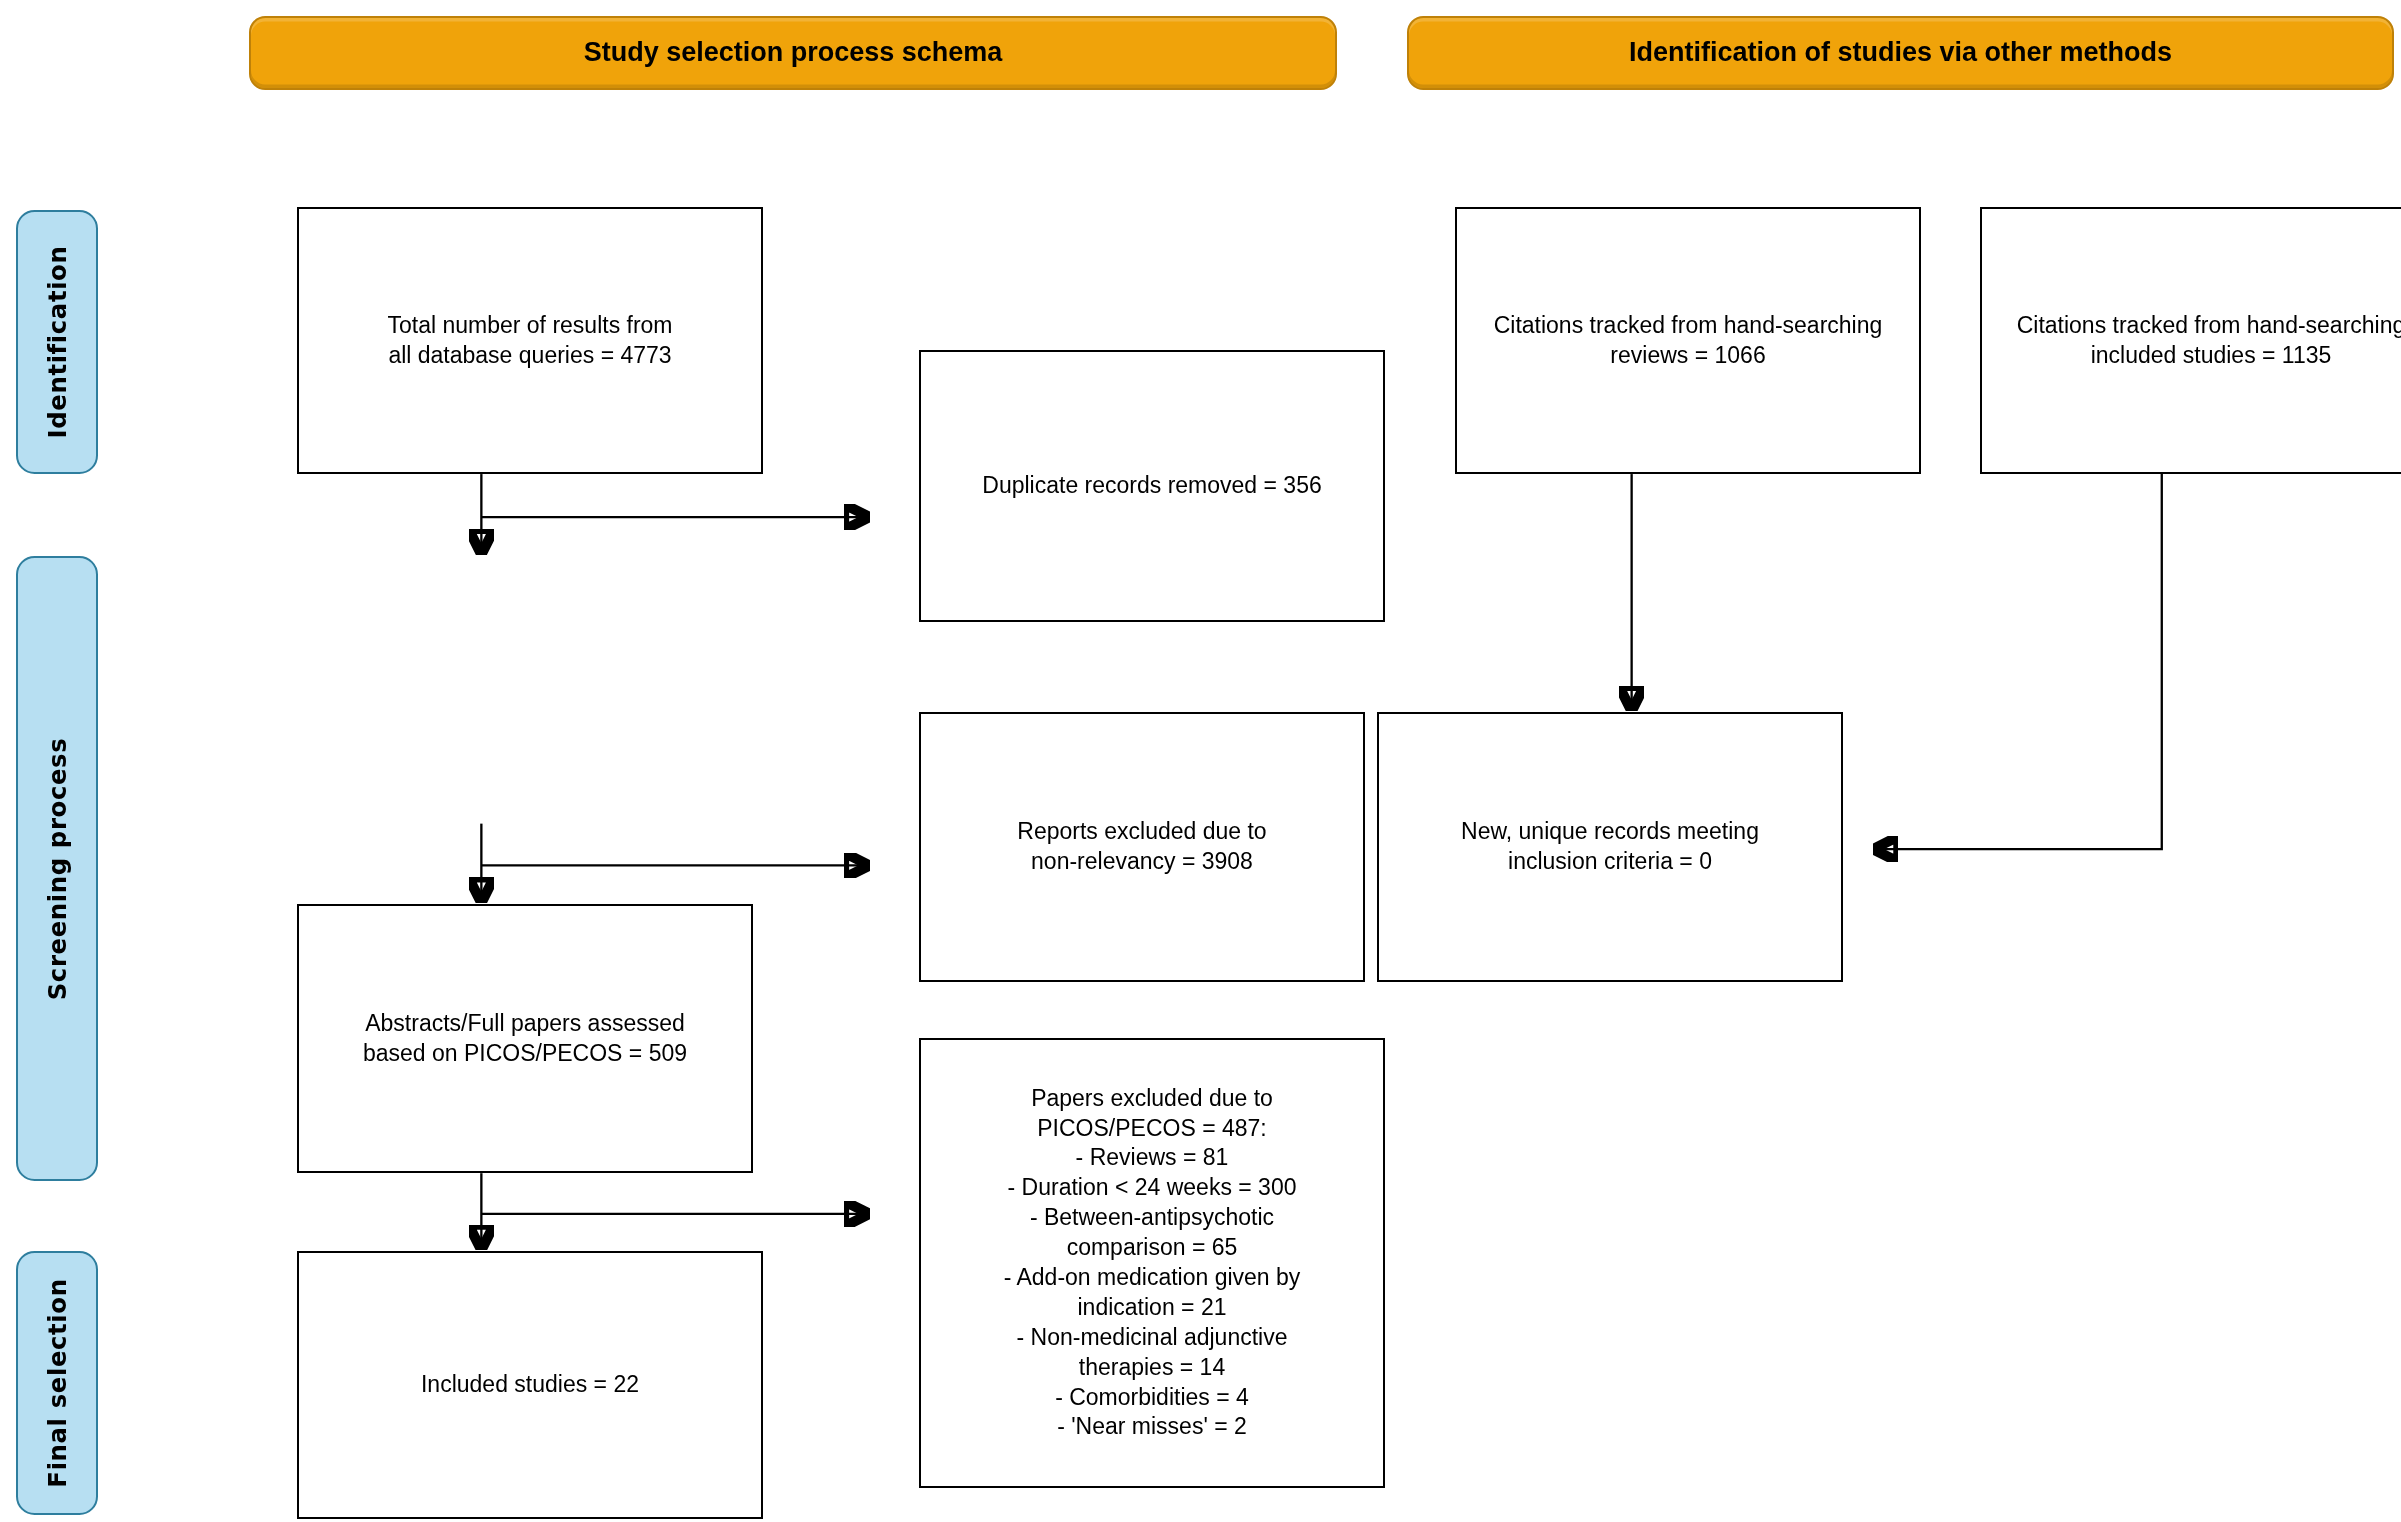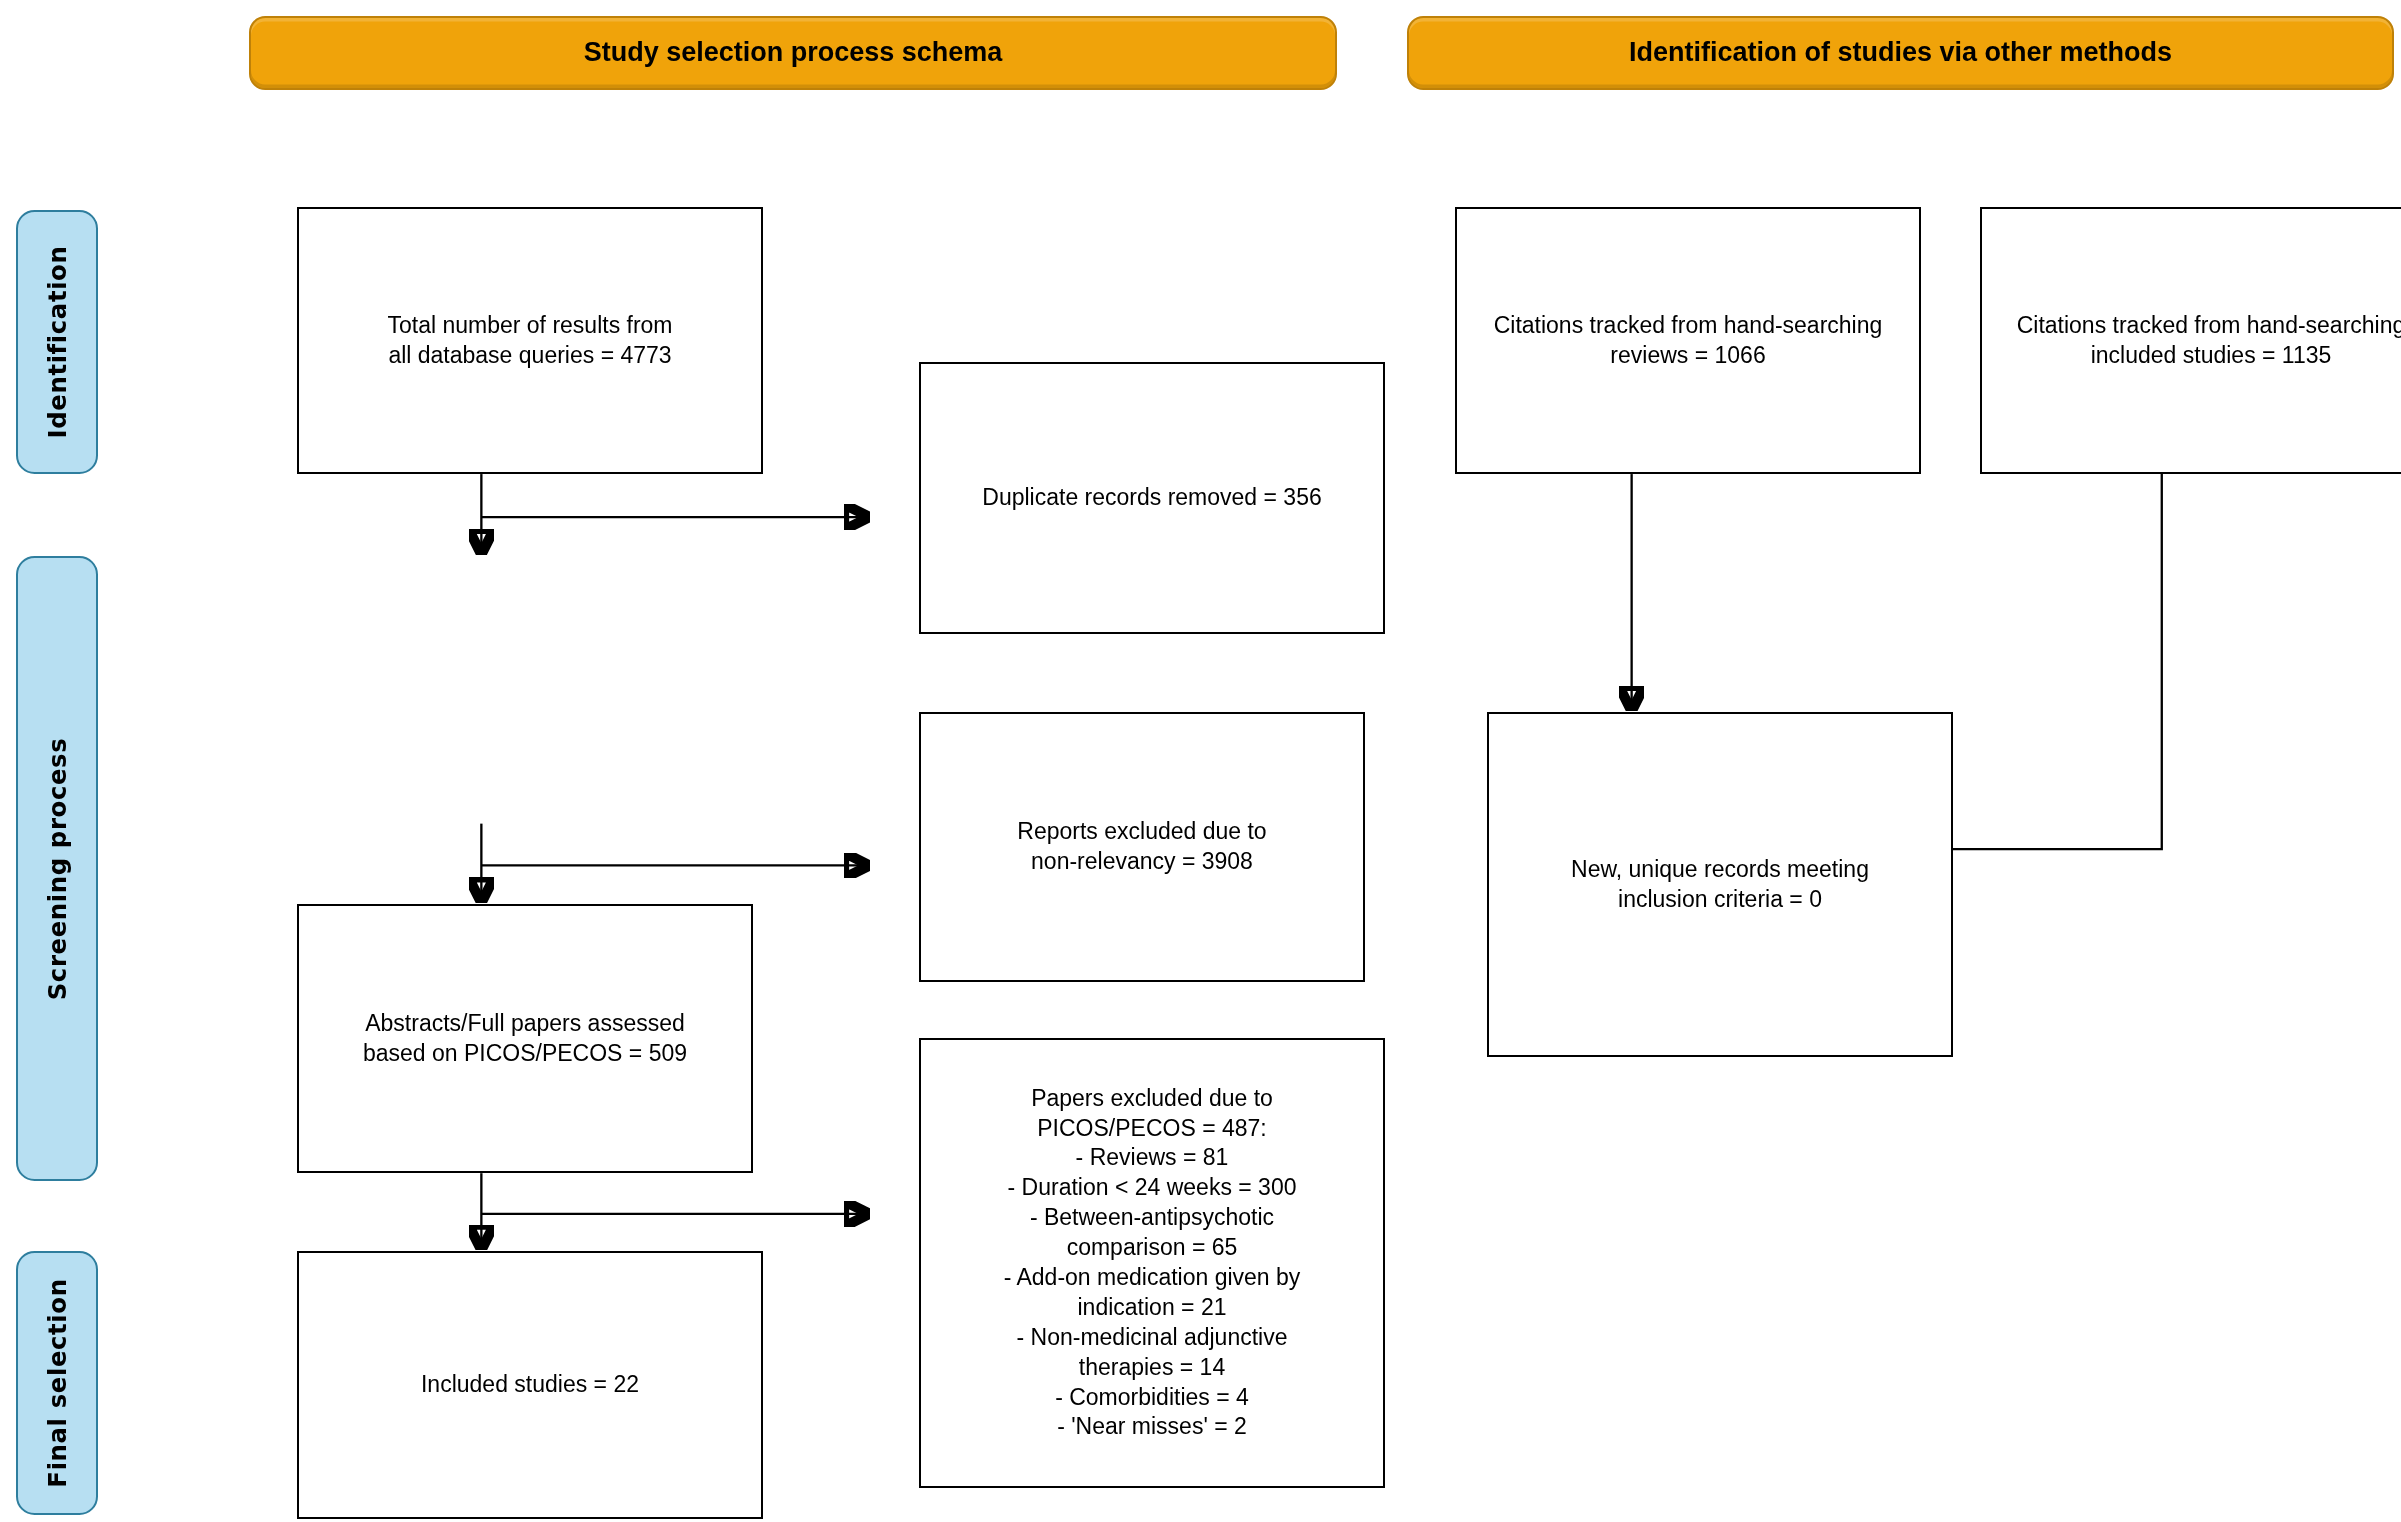--- a/index.html
+++ b/index.html
@@ -91,21 +91,21 @@
     <span>Final selection</span>
   </div>
 
   <div class="node" style="left:249px;top:207px;width:466px;height:267px">
     <div class="lines">
         <div>Total number of results from</div>
         <div>all database queries = 4773</div>
       </div>
   </div>
 
-  <div class="node" style="left:871px;top:362px;width:466px;height:272px">
+  <div class="node" style="left:871px;top:350px;width:466px;height:272px">
     <div class="lines">
         <div>Duplicate records removed = 356</div>
       </div>
   </div>
 
 
   <div class="node" style="left:871px;top:712px;width:446px;height:270px">
     <div class="lines">
         <div>Reports excluded due to</div>
         <div>non-relevancy = 3908</div>
@@ -149,21 +149,21 @@
       </div>
   </div>
 
   <div class="node" style="left:1932px;top:207px;width:462px;height:267px">
     <div class="lines">
         <div>Citations tracked from hand-searching</div>
         <div>included studies = 1135</div>
       </div>
   </div>
 
-  <div class="node" style="left:1439px;top:712px;width:466px;height:345px">
+  <div class="node" style="left:1329px;top:712px;width:466px;height:270px">
     <div class="lines">
         <div>New, unique records meeting</div>
         <div>inclusion criteria = 0</div>
       </div>
   </div>
 
 </div>
 
 
 </body></html>

